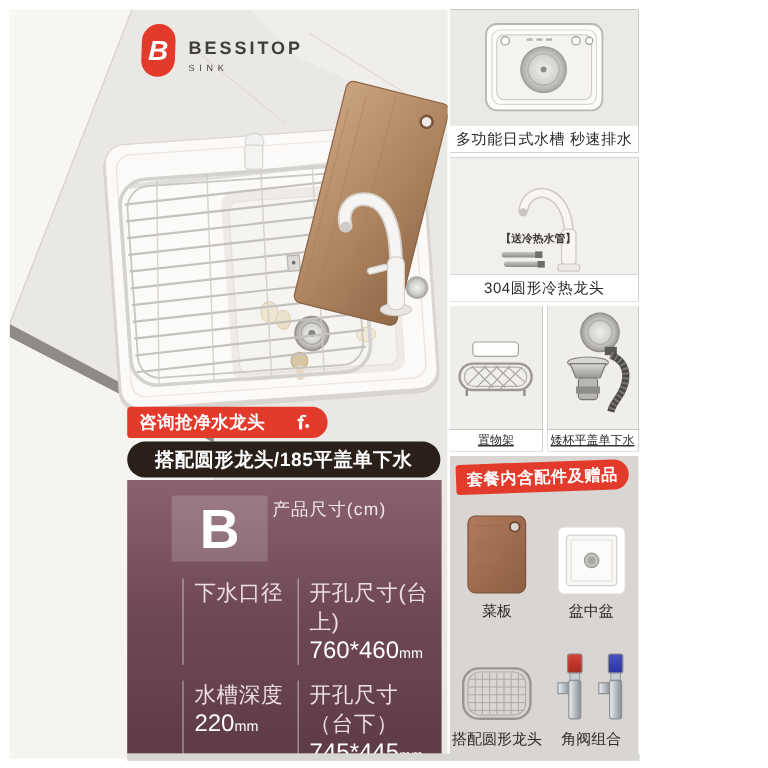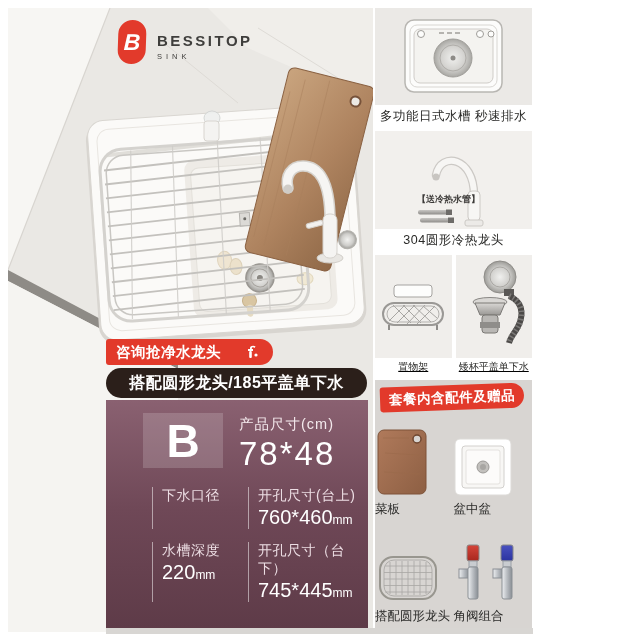--- a/index.html
+++ b/index.html
@@ -19,46 +19,46 @@
   
   .consult-badge{left:106px;top:339px;height:26px;background:#e23a2b;border-radius:3px 13px 13px 3px;display:flex;align-items:center;color:#fff;font-size:14.5px;font-weight:700;padding:0 14px 0 10px;gap:24px;letter-spacing:.5px;}
 
   
   .combo-pill{left:106px;top:368px;width:261px;height:30px;background:#2b1f1a;border-radius:15px;color:#fff;font-size:16px;font-weight:600;display:flex;align-items:center;justify-content:center;letter-spacing:.5px;}
 
   
   .info-panel{left:106px;top:400px;width:262px;height:228px;background:linear-gradient(180deg,#8a6171 0%,#6f4857 48%,#5e3b48 100%);color:#fff;}
   .variant-row{display:flex;padding:13px 0 0 37px;}
   .variant-letter{width:80px;height:55px;background:rgba(255,255,255,.17);display:flex;align-items:center;justify-content:center;font-size:46px;font-weight:700;color:#fff;}
-  .size-block{margin-left:16px;}
+  .size-block{margin-left:4px;}
   .size-label{font-size:14.5px;color:#f3e8ec;letter-spacing:1px;margin-top:2px;}
   .size-value{font-size:33px;font-weight:500;letter-spacing:2px;margin-top:1px;color:#fff;}
   .material-badge{margin:10px auto 0;width:fit-content;background:linear-gradient(180deg,#ef4a30,#d92c1e);border-radius:12px;padding:3px 15px;font-size:15px;font-weight:700;letter-spacing:.5px;}
   .specs-grid{margin:14px 8px 0 46px;display:grid;grid-template-columns:96px auto;row-gap:13px;}
   .spec-cell{border-left:1px solid rgba(255,255,255,.5);padding-left:9px;}
-  .spec-label{font-size:14px;color:#ecdde3;letter-spacing:.5px;}
+  .spec-label{font-size:18px;color:#ecdde3;letter-spacing:.5px;}
   .spec-value{font-size:20px;font-weight:500;color:#fff;line-height:1.2;}
   .spec-unit{font-size:12px;font-weight:400;}
 
   
   .panel{left:375px;width:157px;background:#404040;}
   .panel-img{position:relative;overflow:hidden;}
   .panel1{top:8px;} .panel1 .panel-img{height:97px;background:#ebe9e6;}
   .panel2{top:131px;} .panel2 .panel-img{height:98px;background:#f2f0ed;}
   .panel-caption{height:22px;display:flex;align-items:center;justify-content:center;font-size:12.5px;color:#2a2a28;background:#fff;letter-spacing:.5px;}
   .half{width:76.5px;top:255px;text-decoration:underline;} .half .panel-img{height:103px;background:#f0eeeb;}
   .p3a{left:375px;} .p3b{left:455.5px;}
   .half .panel-caption{height:18px;font-size:10px;letter-spacing:0;}
   .hose-tag{position:absolute;left:42px;top:62px;font-size:9px;color:#3c3a38;font-weight:700;}
 
   
   .gift-section{left:375px;top:380px;width:157px;height:252px;background:#d8d5d2;}
   .gift-badge{position:absolute;left:5px;top:5px;height:25px;padding:0 9px;background:#e23a2b;border-radius:3px 13px 13px 3px;color:#fff;font-size:13.5px;font-weight:700;display:flex;align-items:center;transform:rotate(-2deg);letter-spacing:.5px;white-space:nowrap;}
   .gift-grid{position:absolute;left:0;top:36px;right:0;bottom:2px;display:grid;grid-template-columns:1fr 1fr;grid-template-rows:1fr 1fr;}
-  .gift-item{display:flex;flex-direction:column;align-items:flex-start;justify-content:flex-end;padding-bottom:5px;}
+  .gift-item{display:flex;flex-direction:column;align-items:center;justify-content:flex-end;padding-bottom:5px;}
   .gift-caption{font-size:12.5px;color:#2a2a28;margin-top:5px;}
 
   .bottom-shadow{left:106px;top:628px;width:427px;height:6px;background:#d8d6d3;}
 </style>
 </head>
 <body>
 
 <div class="abs photo">
   <svg width="365" height="624" viewBox="0 0 365 624">
     <defs>
@@ -165,21 +165,20 @@
 
 <div class="abs combo-pill">
   <span>搭配圆形龙头/185平盖单下水</span>
 </div>
 
 <div class="abs info-panel">
   <div class="variant-row">
     <div class="variant-letter">B</div>
     <div class="size-block">
       <div class="size-label">产品尺寸(cm)</div>
-      <div class="size-value">78*48</div>
     </div>
   </div>
   <div class="specs-grid">
     <div class="spec-cell">
       <div class="spec-label">下水口径</div>
     </div>
     <div class="spec-cell">
       <div class="spec-label">开孔尺寸(台上)</div>
       <div class="spec-value"><span>760*460</span><span class="spec-unit">mm</span></div>
     </div>

